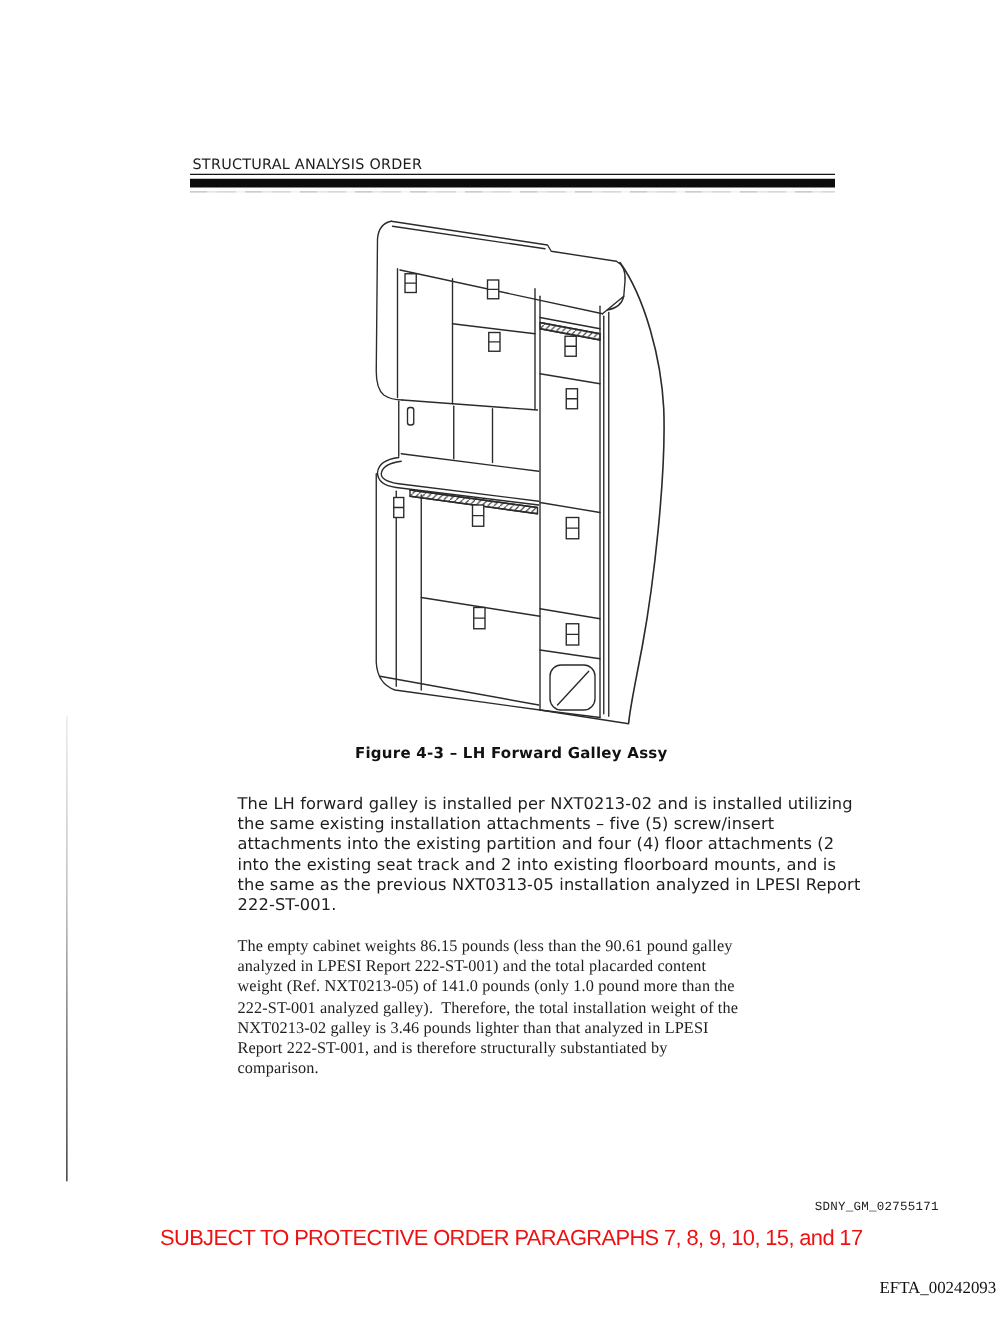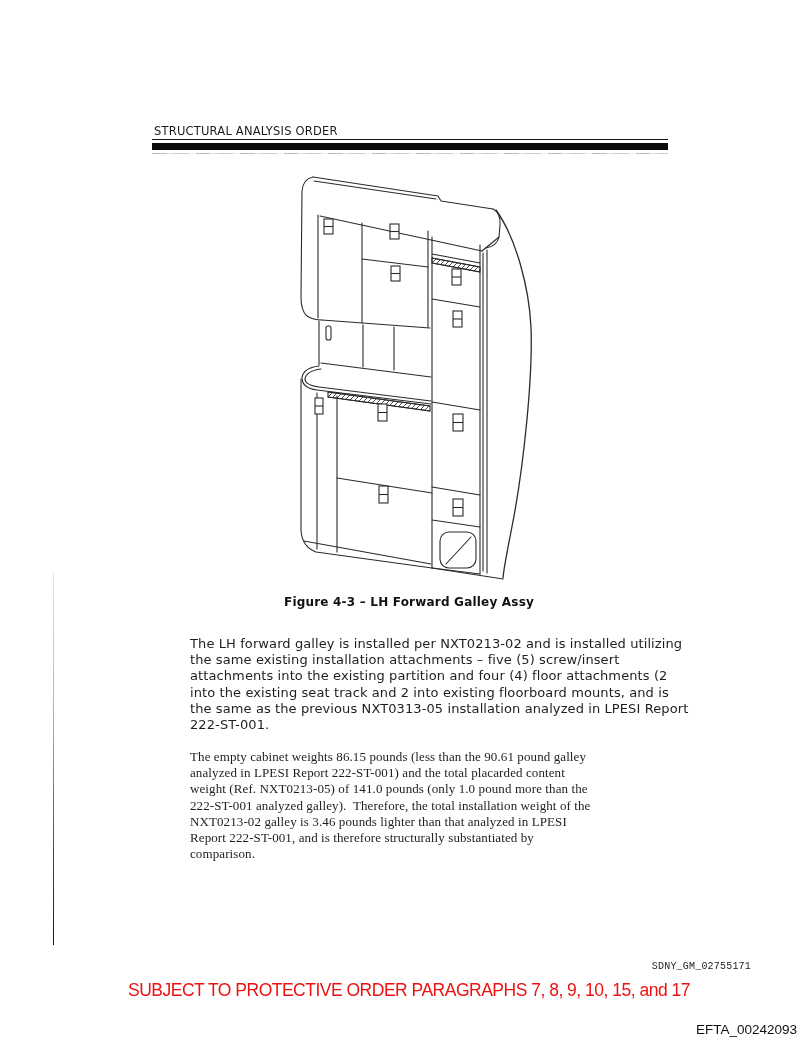--- a/index.html
+++ b/index.html
@@ -55,21 +55,21 @@
     margin-left:48px;
   }
   .protective-order{
     left:6px;top:980px;width:806px;
     text-align:center;font-size:17.5px;letter-spacing:-0.5px;font-weight:500;
     font-family:"Liberation Sans",sans-serif;white-space:nowrap;
   }
   .bates-bottom{
     left:620px;top:1022px;width:177px;
     text-align:right;font-size:13.5px;color:#111;white-space:nowrap;
-    font-family:Liberation Sans, sans-serif;
+    font-family:Liberation Serif, serif;
   }
 </style>
 </head>
 <body>
 
 <div class="page">
 
 
 
   <div class="abs report-type">STRUCTURAL ANALYSIS ORDER</div>

